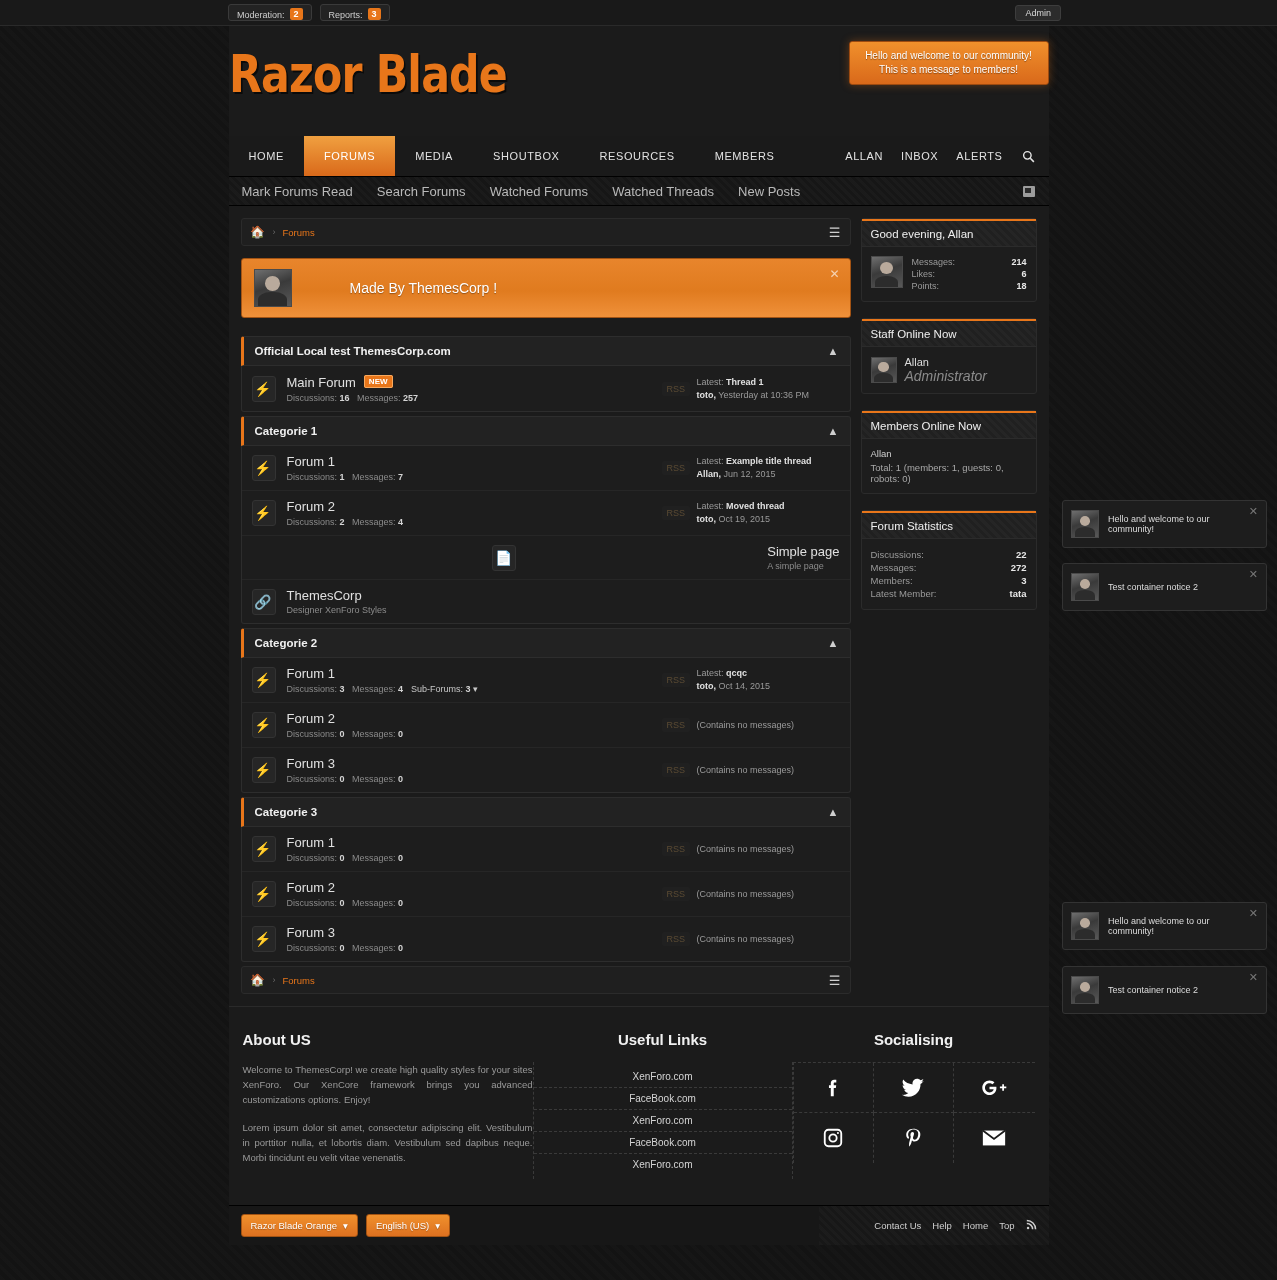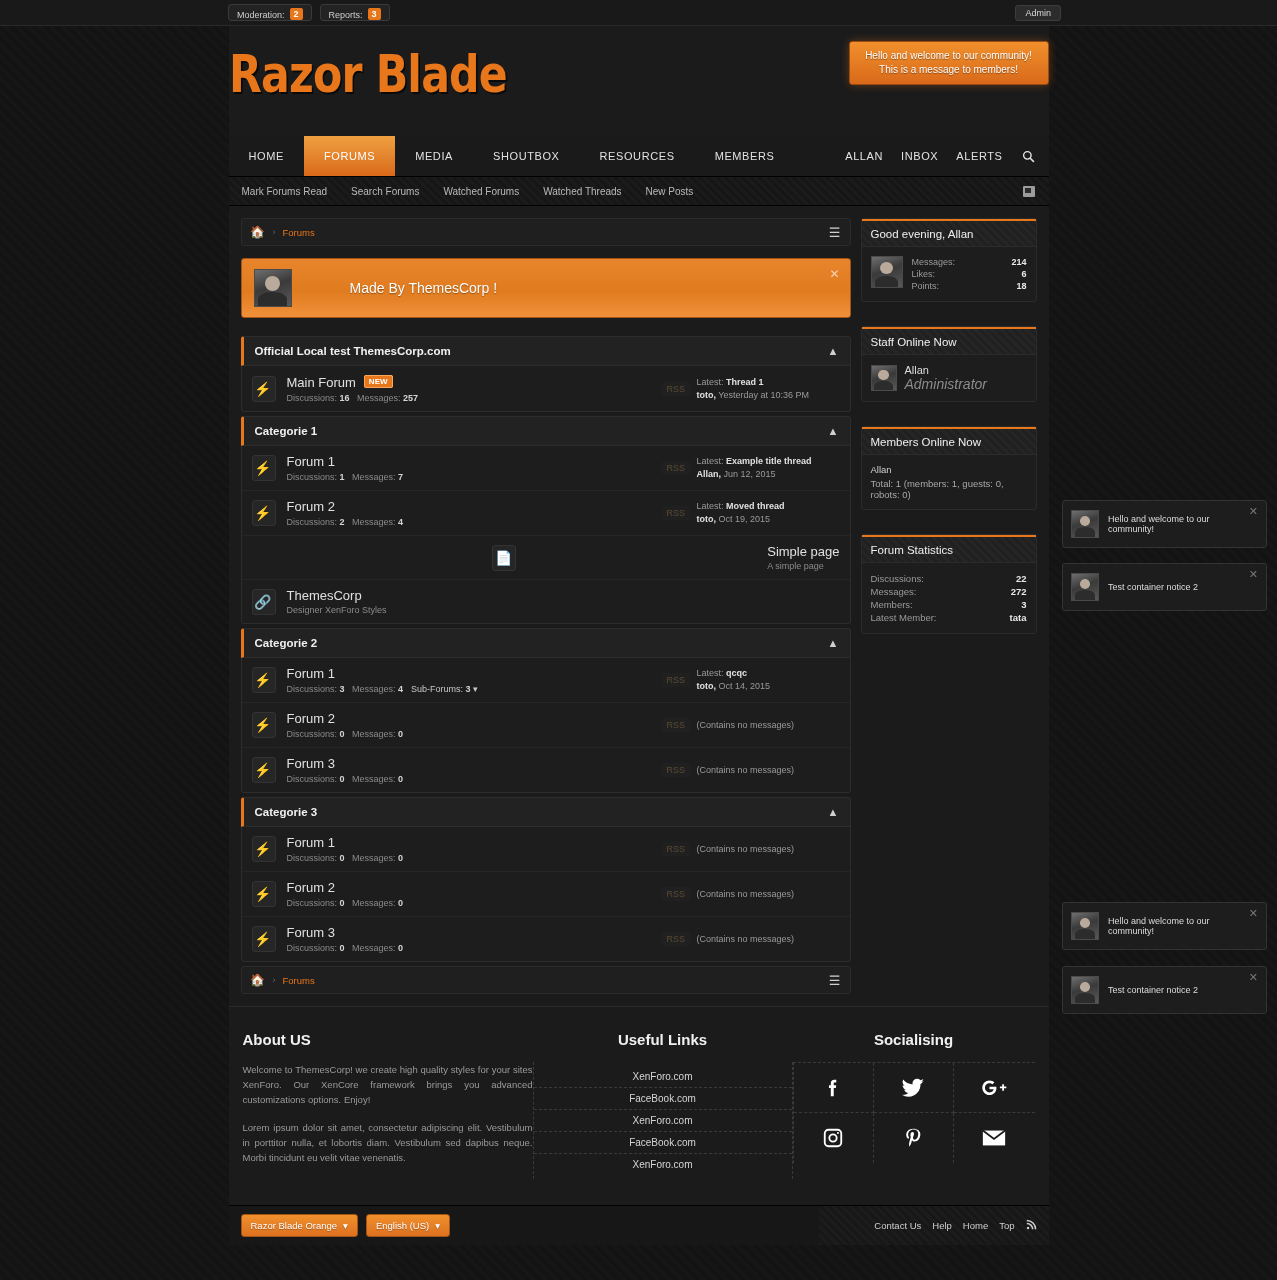--- a/index.html
+++ b/index.html
@@ -63,21 +63,21 @@
   .nav a.active{ background:linear-gradient(#f0a040,#d9691a); color:#fff; }
   .nav .spacer{ flex:1; }
   .searchicon{ display:flex; align-items:center; padding:0 14px 0 10px; }
 
   .subnavwrap{
     background:#161616;
     background-image:repeating-linear-gradient(45deg, rgba(255,255,255,.018) 0 3px, transparent 3px 6px);
     border-bottom:1px solid #000;
   }
   .subnav{ display:flex; align-items:center; height:28px; position:relative; }
-  .subnav a{ color:#b9b9b9; font-size:10px; text-decoration:none; padding:0 12px; }
+  .subnav a{ color:#b9b9b9; font-size:13px; text-decoration:none; padding:0 12px; }
   .subnav a:first-child{ padding-left:13px; }
   .subnav .sn-spacer{ flex:1; }
   .sn-icon{
     width:12px;height:11px;background:#9c9c9c;border-radius:1px;margin-right:14px;
     position:relative;
   }
   .sn-icon:after{content:"";position:absolute;left:2px;top:2px;width:6px;height:5px;background:#2b2b2b;}
 
   
   .content{ background:#1b1b1b; padding:12px; display:flex; gap:10px; }
@@ -158,21 +158,21 @@
   .rss{
     position:absolute; left:420px; color:#5a4a33; font-size:9px;
     background:#202020; border-radius:2px; padding:2px 5px;
   }
   .flast{ position:absolute; left:455px; font-size:9px; line-height:13px; color:#9a9a9a; }
   .flast b{ color:#e0e0e0; }
   .flast .u{ color:#e0e0e0; font-weight:bold; }
   .fnomsg{ position:absolute; left:455px; font-size:9px; color:#9a9a9a; }
 
   
-  .sbblock{ margin-bottom:24px; border:1px solid #2b2b2b; border-radius:3px; background:#1d1d1d; }
+  .sbblock{ margin-bottom:16px; border:1px solid #2b2b2b; border-radius:3px; background:#1d1d1d; }
   .sbhead{
     border-top:2px solid #e8761a; background:#202020;
     background-image:repeating-linear-gradient(45deg, rgba(255,255,255,.022) 0 3px, transparent 3px 6px);
     height:28px; display:flex; align-items:center; padding:0 9px;
     font-size:11.5px; color:#efefef; font-weight:500;
     border-bottom:1px solid #2b2b2b;
   }
   .sbbody{ padding:9px; }
   .userbar{ display:flex; align-items:flex-start; }
   .userbar .av{ width:32px;height:32px; }

